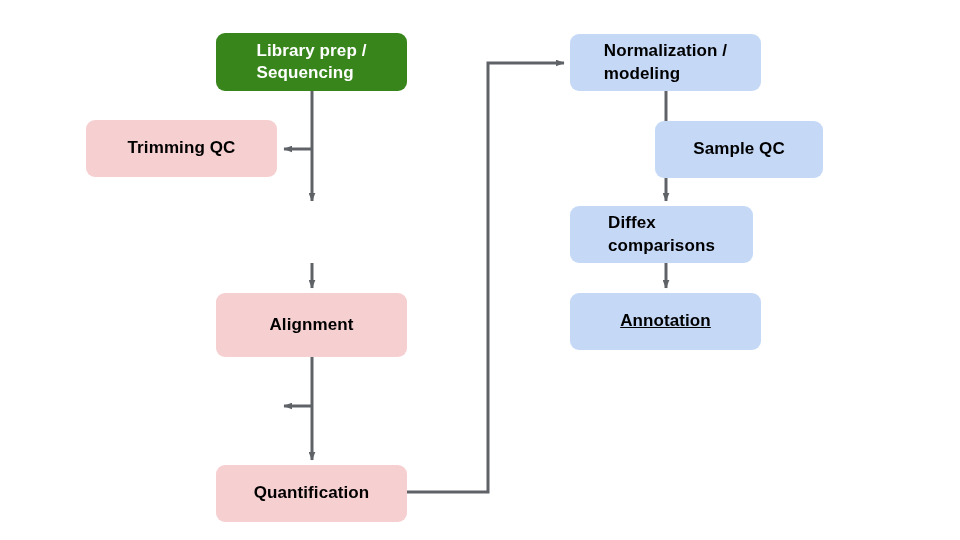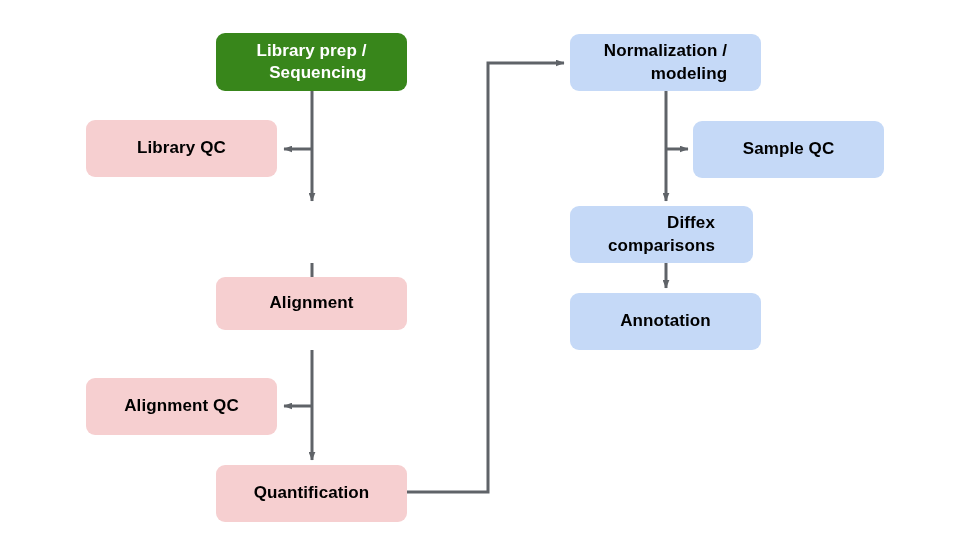--- a/index.html
+++ b/index.html
@@ -15,21 +15,21 @@
     overflow: hidden;
     font-family: "Liberation Sans", sans-serif;
   }
   .node {
     position: absolute;
     box-sizing: border-box;
     border-radius: 9px;
     display: flex;
     align-items: center;
     justify-content: center;
-    text-align: right;
+    text-align: left;
     font-weight: bold;
     font-size: 17px;
     line-height: 1.32;
     letter-spacing: 0.1px;
     white-space: pre-line;
     padding: 2px 14px;
   }
   .node.green {
     background: #38861b;
     color: #ffffff;
@@ -78,32 +78,31 @@
     <path d="M666,91 L666,201" stroke="#5f6368" stroke-width="3" fill="none" marker-end="url(#arrowhead)"></path>
 
     <path d="M666,149 L688,149" stroke="#5f6368" stroke-width="3" fill="none" marker-end="url(#arrowhead)"></path>
 
     <path d="M666,263 L666,288" stroke="#5f6368" stroke-width="3" fill="none" marker-end="url(#arrowhead)"></path>
   </svg>
 
   <div class="node green" style="left:216px; top:33px; width:191px; height:58px;">Library prep   /
 Sequencing</div>
 
-  <div class="node pink" style="left:86px; top:120px; width:191px; height:57px;">Library QC</div>
+  <div class="node pink" style="left:86px; top:120px; width:191px; height:57px;">Trimming QC</div>
 
 
-  <div class="node pink" style="left:216px; top:277px; width:191px; height:53px;">Alignment</div>
+  <div class="node pink" style="left:216px; top:293px; width:191px; height:64px;">Alignment</div>
 
-  <div class="node pink" style="left:86px; top:378px; width:191px; height:57px;">Alignment QC</div>
 
   <div class="node pink" style="left:216px; top:465px; width:191px; height:57px;">Quantification</div>
 
   <div class="node blue" style="left:570px; top:34px; width:191px; height:57px;">Normalization /
 modeling</div>
 
-  <div class="node blue" style="left:693px; top:121px; width:191px; height:57px;">Sample QC</div>
+  <div class="node blue" style="left:655px; top:121px; width:168px; height:57px;">Sample QC</div>
 
   <div class="node blue" style="left:570px; top:206px; width:183px; height:57px;">Diffex
 comparisons</div>
 
-  <div class="node blue" style="left:570px; top:293px; width:191px; height:57px;">Annotation</div>
+  <div class="node blue" style="left:570px; top:293px; width:191px; height:57px;text-decoration:underline;">Annotation</div>
 
 </div>
 
 </body></html>

